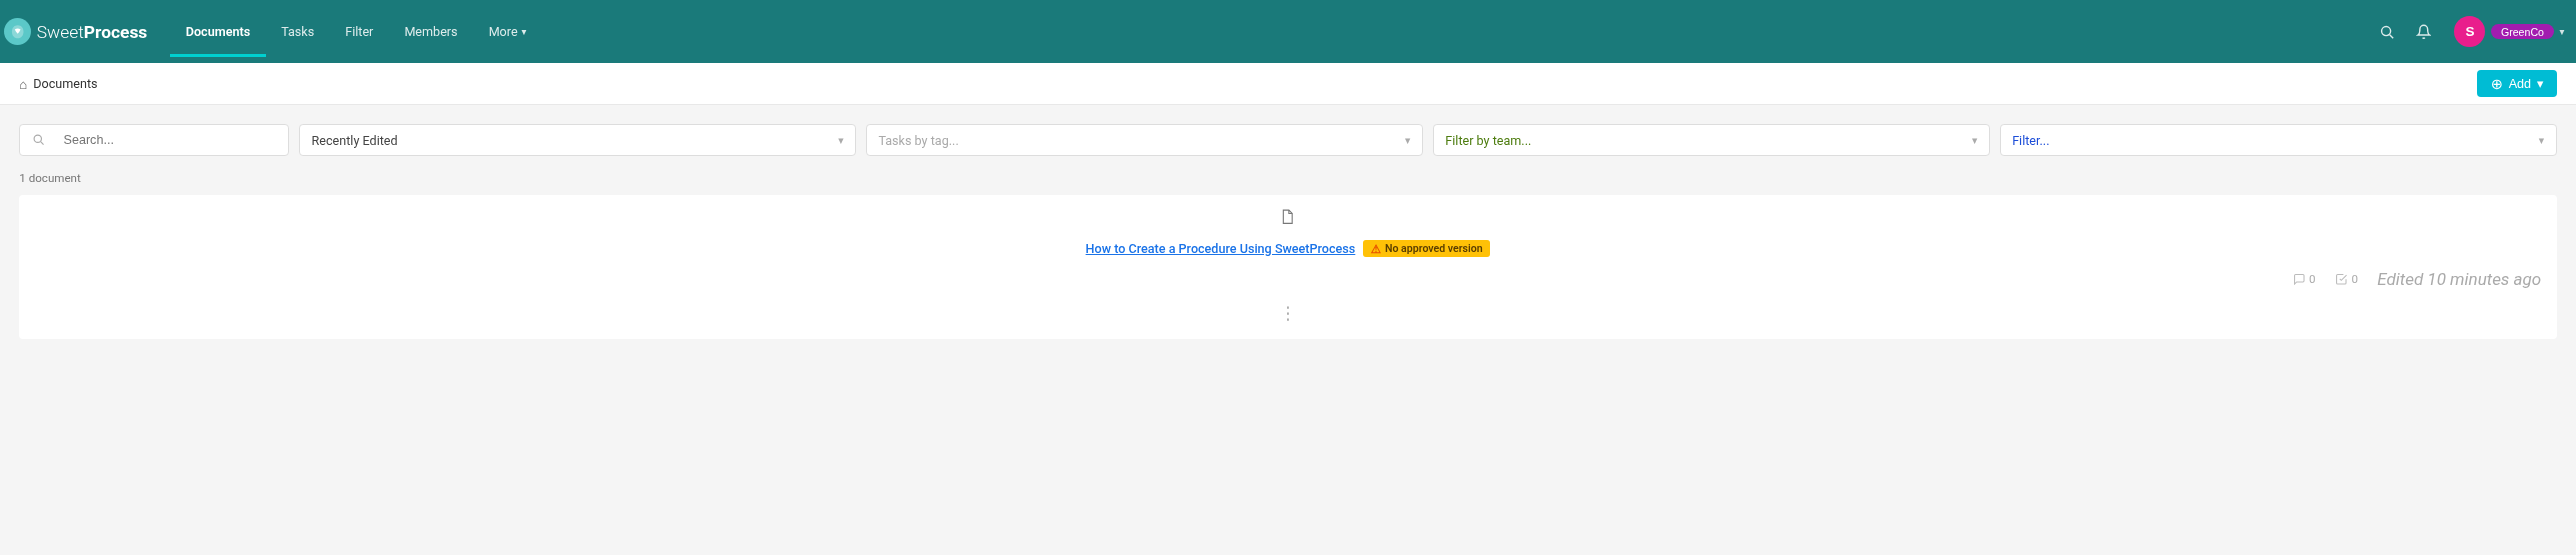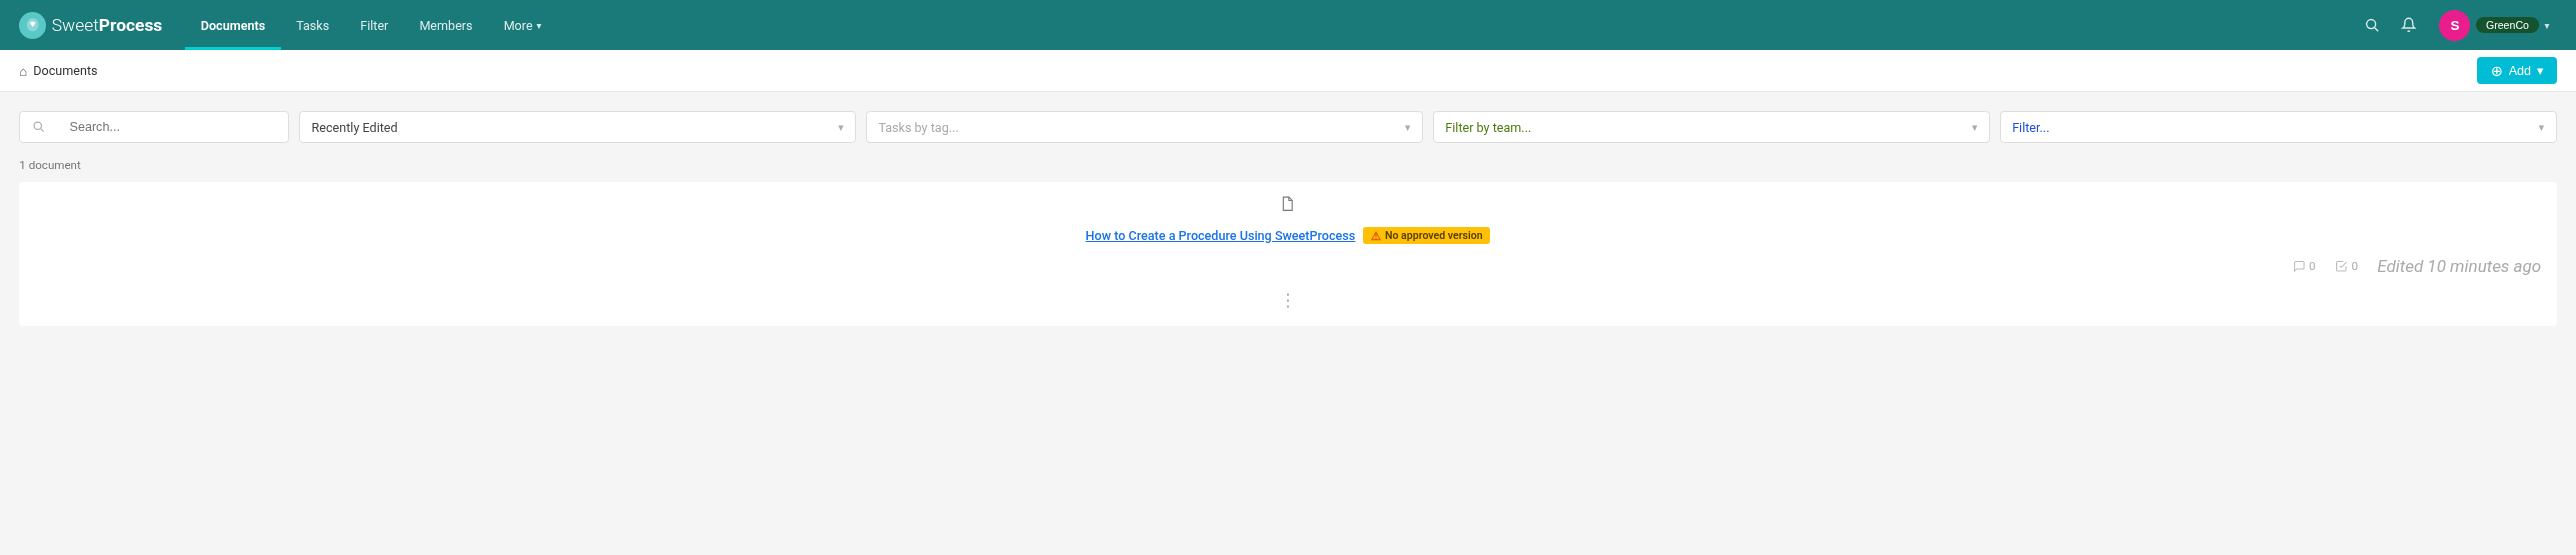--- a/index.html
+++ b/index.html
@@ -3,22 +3,22 @@
   <meta charset="utf-8">
   <style>
     * { box-sizing: border-box; margin: 0; padding: 0; }
     body { font-family: -apple-system, BlinkMacSystemFont, 'Segoe UI', Roboto, sans-serif; background: #f5f5f5; min-width: 1159px; }
 
     
     .navbar {
       background: #1a7a7a;
       display: flex;
       align-items: center;
-      height: 50px;
-      padding: 0 19px;
+      height: 63px;
+      padding: 0 4px;
       position: relative;
     }
     .brand {
       display: flex;
       align-items: center;
       margin-right: 23px;
       text-decoration: none;
     }
     .brand-logo {
       width: 27px; height: 27px;
@@ -78,21 +78,21 @@
       font-weight: 600;
       cursor: pointer;
     }
     .account-btn {
       display: flex; align-items: center; gap: 5.8px;
       background: none; border: none; cursor: pointer;
       padding: 3.9px 7.7px;
       border-radius: 3.9px;
     }
     .account-name {
-      background: #14532d;
+      background: #a21caf;
       color: #fff;
       font-size: 10.6px;
       padding: 1.9px 9.7px;
       border-radius: 9.7px;
       white-space: nowrap;
     }
     .account-chevron { color: rgba(255,255,255,0.8); font-size: 9.7px; }
 
     
     .breadcrumb-bar {
@@ -131,21 +131,21 @@
     .filter-row {
       display: flex;
       gap: 9.7px;
       margin-bottom: 15.5px;
     }
     .search-box {
       background: #fff;
       border: 1px solid #ddd;
       border-radius: 3.9px;
       padding: 6.8px 11.6px;
-      display: flex; align-items: center; gap: 25px;
+      display: flex; align-items: center; gap: 19px;
       flex: 1.2;
       max-width: 270px;
     }
     .search-box input {
       border: none; outline: none;
       font-size: 12.6px; color: #333;
       width: 100%;
       background: transparent;
     }
     .search-icon { color: #aaa; font-size: 13.5px; }

